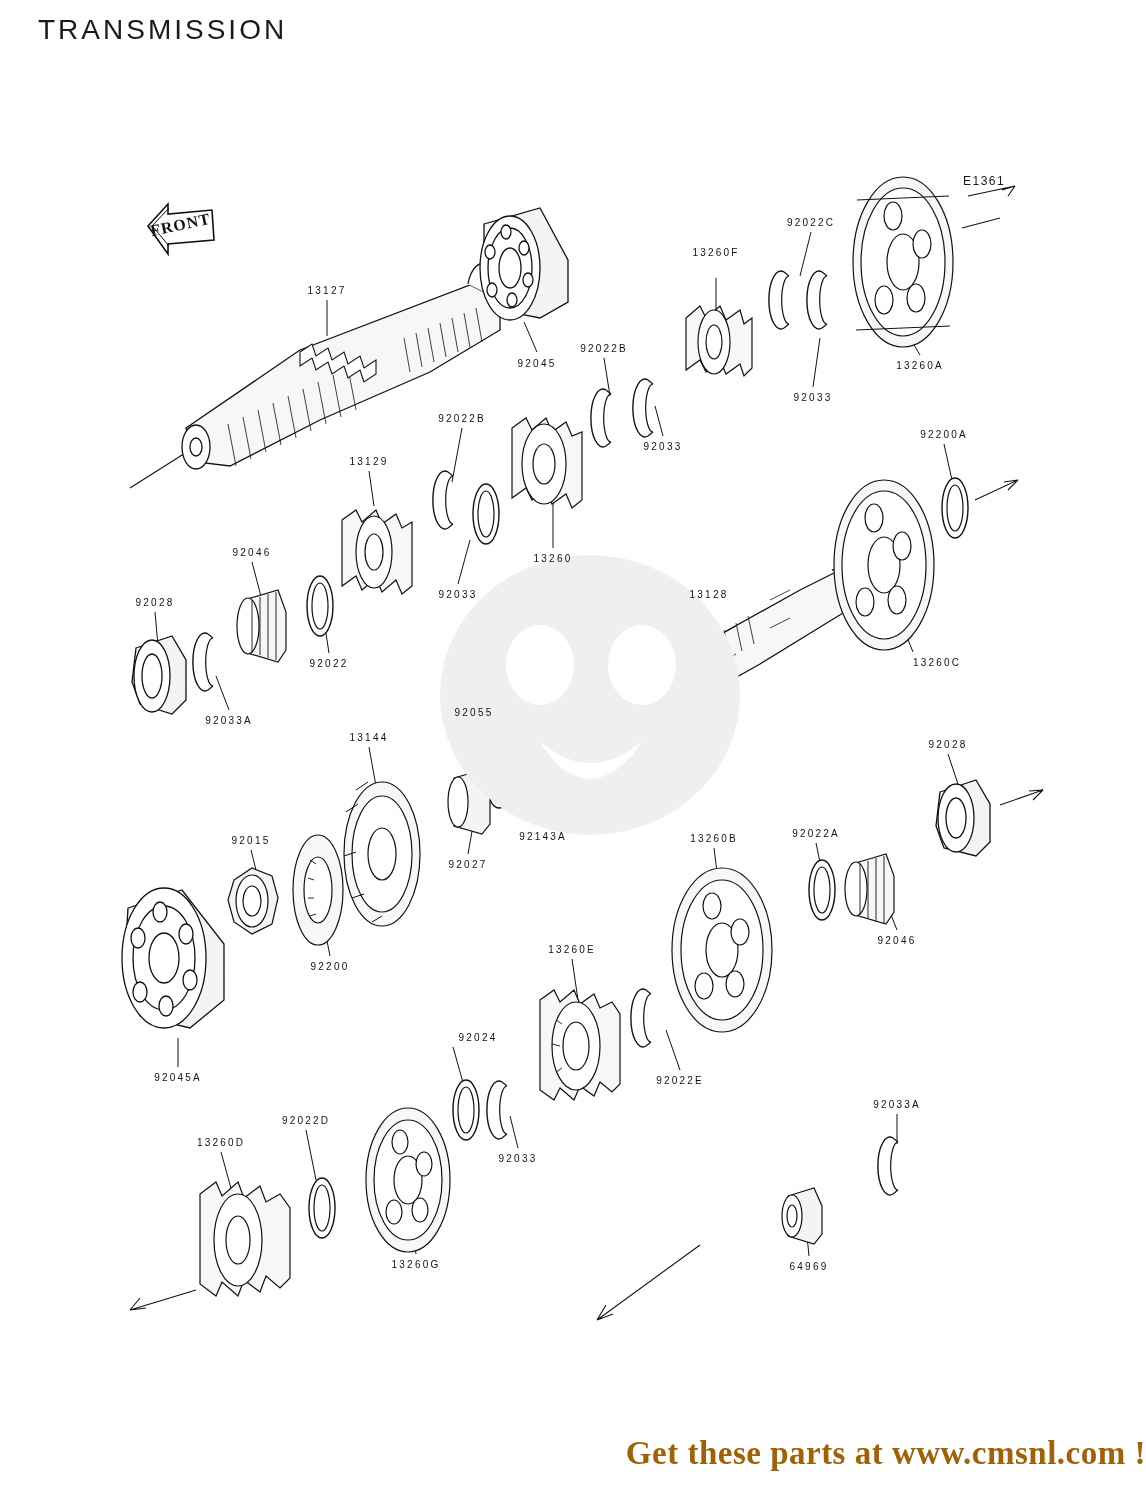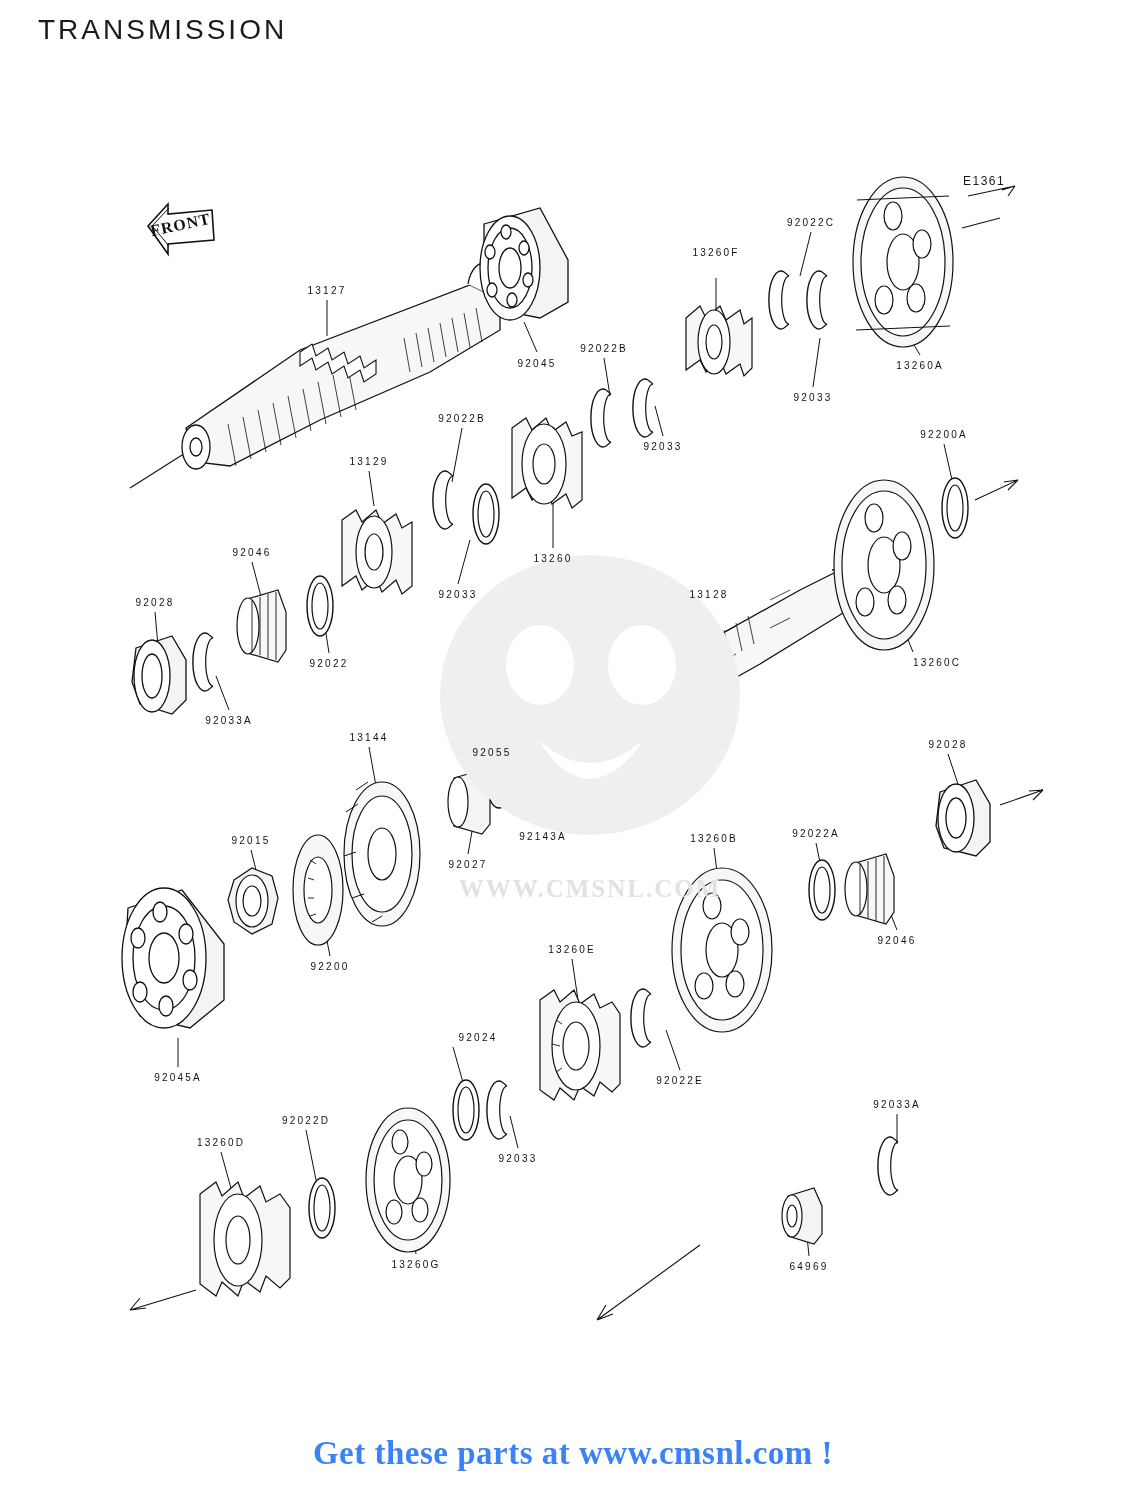--- a/index.html
+++ b/index.html
@@ -33,26 +33,26 @@
     top: 174px;
     font-size: 12px;
     letter-spacing: 1.5px;
     color: #1a1a1a;
   }
   #footer-cta {
     position: absolute;
     left: 0;
     top: 1435px;
     width: 100%;
-    text-align: center;
+    text-align: right;
     font-family: "Liberation Serif", serif;
     font-weight: bold;
     font-size: 33px;
     letter-spacing: 0.5px;
-    color: #3b82f6;
+    color: #a16207;
   }
   .part-label {
     position: absolute;
     font-size: 10px;
     letter-spacing: 2.2px;
     color: #111111;
     white-space: nowrap;
     transform: translate(-50%, -50%);
   }
   #watermark {
@@ -457,21 +457,20 @@
     <svg width="400" height="330" viewBox="0 0 400 330">
       <g fill="#efefef">
         <ellipse cx="200" cy="150" rx="150" ry="140"></ellipse>
       </g>
       <g fill="#ffffff">
         <ellipse cx="150" cy="120" rx="34" ry="40"></ellipse>
         <ellipse cx="252" cy="120" rx="34" ry="40"></ellipse>
         <path d="M 150 196 Q 200 240 252 196 Q 230 232 200 234 Q 170 232 150 196 Z"></path>
       </g>
     </svg>
-    <div class="wm-text">WWW.CMSNL.COM</div>
   </div>
 
   <div id="labels">
       <div class="part-label" style="left: 327px; top: 290px;">13127</div>
       <div class="part-label" style="left: 537px; top: 363px;">92045</div>
       <div class="part-label" style="left: 604px; top: 348px;">92022B</div>
       <div class="part-label" style="left: 663px; top: 446px;">92033</div>
       <div class="part-label" style="left: 716px; top: 252px;">13260F</div>
       <div class="part-label" style="left: 811px; top: 222px;">92022C</div>
       <div class="part-label" style="left: 813px; top: 397px;">92033</div>
@@ -480,21 +479,21 @@
       <div class="part-label" style="left: 553px; top: 558px;">13260</div>
       <div class="part-label" style="left: 458px; top: 594px;">92033</div>
       <div class="part-label" style="left: 369px; top: 461px;">13129</div>
       <div class="part-label" style="left: 252px; top: 552px;">92046</div>
       <div class="part-label" style="left: 329px; top: 663px;">92022</div>
       <div class="part-label" style="left: 155px; top: 602px;">92028</div>
       <div class="part-label" style="left: 229px; top: 720px;">92033A</div>
       <div class="part-label" style="left: 944px; top: 434px;">92200A</div>
       <div class="part-label" style="left: 913px; top: 662px; margin-left: 24px;">13260C</div>
       <div class="part-label" style="left: 678px; top: 594px; margin-left: 31px;">13128</div>
-      <div class="part-label" style="left: 492px; top: 712px; margin-top: 40px;">92055</div>
+      <div class="part-label" style="left: 474px; top: 712px;">92055</div>
       <div class="part-label" style="left: 543px; top: 836px;">92143A</div>
       <div class="part-label" style="left: 468px; top: 864px;">92027</div>
       <div class="part-label" style="left: 369px; top: 737px;">13144</div>
       <div class="part-label" style="left: 251px; top: 840px;">92015</div>
       <div class="part-label" style="left: 330px; top: 966px;">92200</div>
       <div class="part-label" style="left: 178px; top: 1077px;">92045A</div>
       <div class="part-label" style="left: 948px; top: 744px;">92028</div>
       <div class="part-label" style="left: 714px; top: 838px;">13260B</div>
       <div class="part-label" style="left: 816px; top: 833px;">92022A</div>
       <div class="part-label" style="left: 897px; top: 940px;">92046</div>

